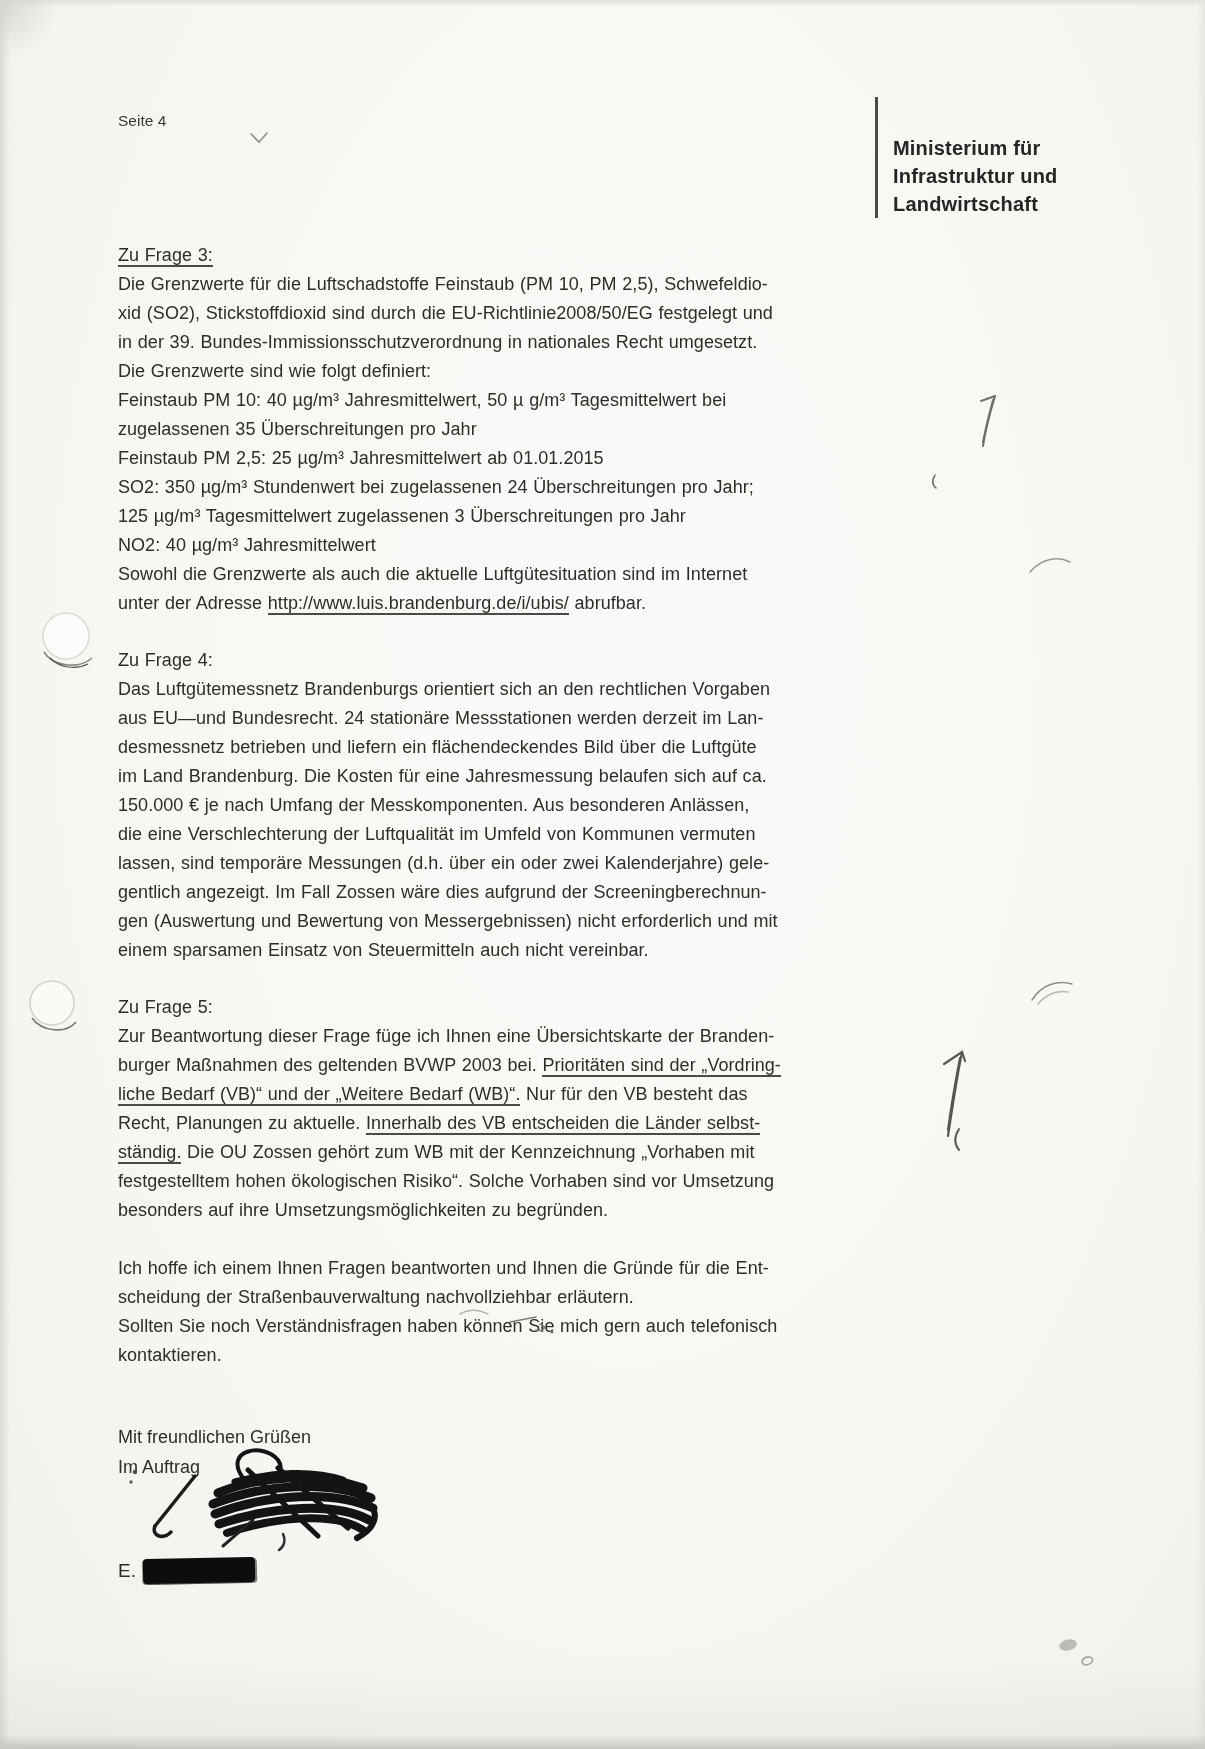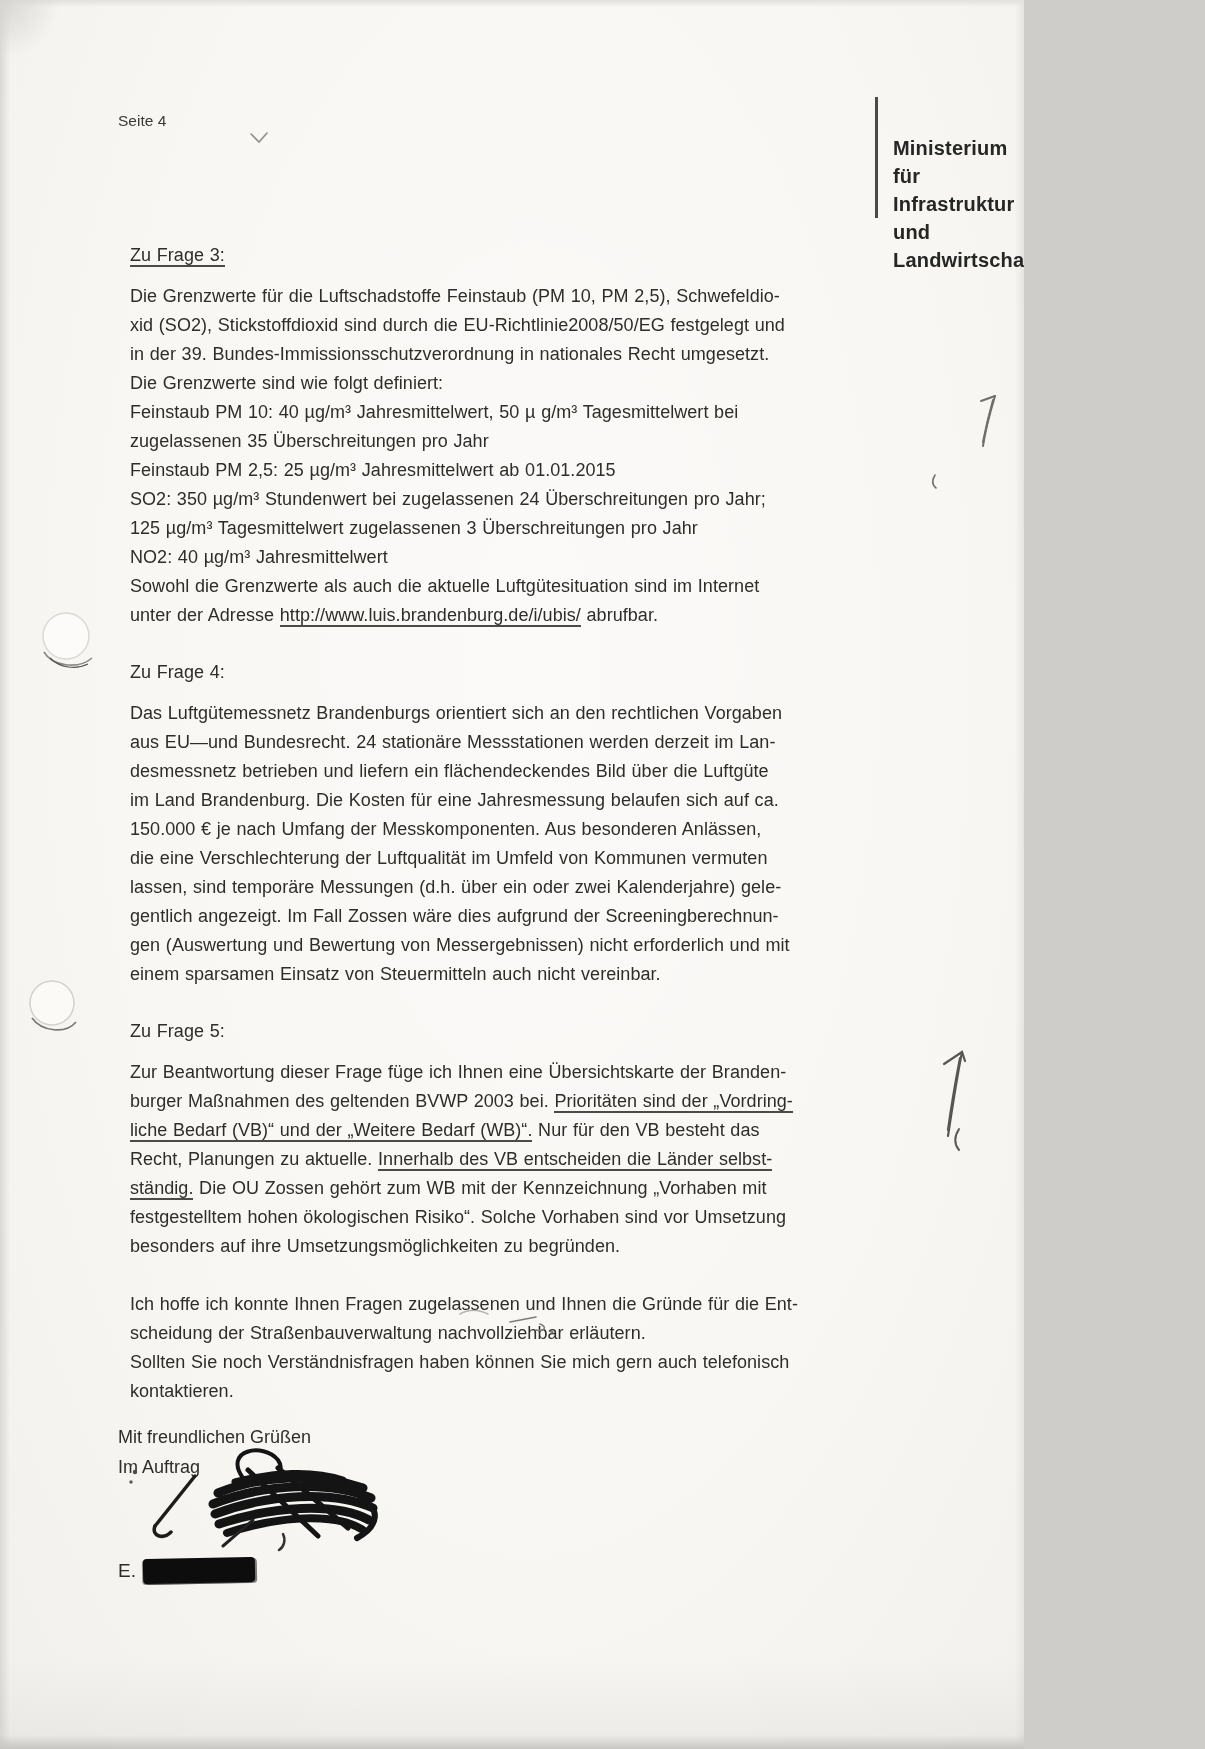--- a/index.html
+++ b/index.html
@@ -1,17 +1,17 @@
 <!DOCTYPE html>
 <html><head>
 <meta charset="utf-8">
 <style>
   html,body { margin:0; padding:0; background:#cfcdc9; }
   .page {
-    position:relative; width:1024px; height:1749px; overflow:hidden;
+    position:relative; width:1205px; height:1749px; overflow:hidden;
     background: radial-gradient(ellipse at 52% 38%, #fbfaf8 0%, #f8f7f4 55%, #f2f0ec 100%);
     font-family:"Liberation Sans", sans-serif;
     color:#2e2d2a;
   }
   
   .edge { position:absolute; pointer-events:none; }
   .edge-left   { left:0; top:0; width:10px; height:100%; background:linear-gradient(90deg,#dbd9d5,rgba(219,217,213,0)); }
   .edge-top    { left:0; top:0; width:100%; height:7px; background:linear-gradient(180deg,#e2e0dc,rgba(226,224,220,0)); }
   .edge-right  { right:0; top:0; width:9px; height:100%; background:linear-gradient(270deg,#e6e4e0,rgba(230,228,224,0)); }
   .edge-bottom { left:0; bottom:0; width:100%; height:14px; background:linear-gradient(0deg,#c8c6c2,rgba(200,198,194,0)); }
@@ -21,21 +21,21 @@
   .page-label { position:absolute; left:118px; top:112px; font-size:15.5px; color:#3a3937; }
 
   .letterhead-rule { position:absolute; left:875px; top:97px; width:2.5px; height:121px; background:#4a4a47; }
   .letterhead { position:absolute; left:893px; top:134px; font-size:20px; font-weight:bold; line-height:28px; color:#262624; letter-spacing:0.2px; }
 
   .doc-body {
     position:absolute; left:118px; top:241px; width:700px;
     font-size:18px; line-height:29px; letter-spacing:0.05px; word-spacing:0.6px;
     color:#2e2d2a;
   }
-  .blk { margin:12px; }
+  .blk { margin:0; }
   .blk.heading { margin-top:28px; }
   .blk.heading:first-child { margin-top:0; }
   .blk.para + .blk.para { margin-top:29px; }
   .line { white-space:nowrap; }
   .u { border-bottom:2px solid #4b4a46; padding-bottom:0px; }
 
   .signoff { position:absolute; left:118px; top:1406px; font-size:18px; line-height:30px; color:#2e2d2a;margin-top:16px; }
   .name-line { position:absolute; left:118px; top:1558px; font-size:19px; color:#2b2b29; }
   .redaction {
     display:inline-block; width:112px; height:25px; margin-left:7px; vertical-align:-6px;
@@ -103,21 +103,21 @@
       <div class="blk para">
         <div class="line"><span>Zur Beantwortung dieser Frage füge ich Ihnen eine Übersichtskarte der Branden-</span></div>
         <div class="line"><span>burger Maßnahmen des geltenden BVWP 2003 bei. </span><span class="u">Prioritäten sind der „Vordring-</span></div>
         <div class="line"><span class="u">liche Bedarf (VB)“ und der „Weitere Bedarf (WB)“.</span><span> Nur für den VB besteht das</span></div>
         <div class="line"><span>Recht, Planungen zu aktuelle. </span><span class="u">Innerhalb des VB entscheiden die Länder selbst-</span></div>
         <div class="line"><span class="u">ständig.</span><span> Die OU Zossen gehört zum WB mit der Kennzeichnung „Vorhaben mit</span></div>
         <div class="line"><span>festgestelltem hohen ökologischen Risiko“. Solche Vorhaben sind vor Umsetzung</span></div>
         <div class="line"><span>besonders auf ihre Umsetzungsmöglichkeiten zu begründen.</span></div>
       </div>
       <div class="blk para">
-        <div class="line"><span>Ich hoffe ich konnte Ihnen Fragen zugelassenen und Ihnen die Gründe für die Ent-</span></div>
+        <div class="line"><span>Ich hoffe ich einem Ihnen Fragen beantworten und Ihnen die Gründe für die Ent-</span></div>
         <div class="line"><span>scheidung der Straßenbauverwaltung nachvollziehbar erläutern.</span></div>
         <div class="line"><span>Sollten Sie noch Verständnisfragen haben können Sie mich gern auch telefonisch</span></div>
         <div class="line"><span>kontaktieren.</span></div>
       </div>
     </div>
 
   <div class="signoff">
     <div>Mit freundlichen Grüßen</div>
     <div>Im Auftrag</div>
   </div>

